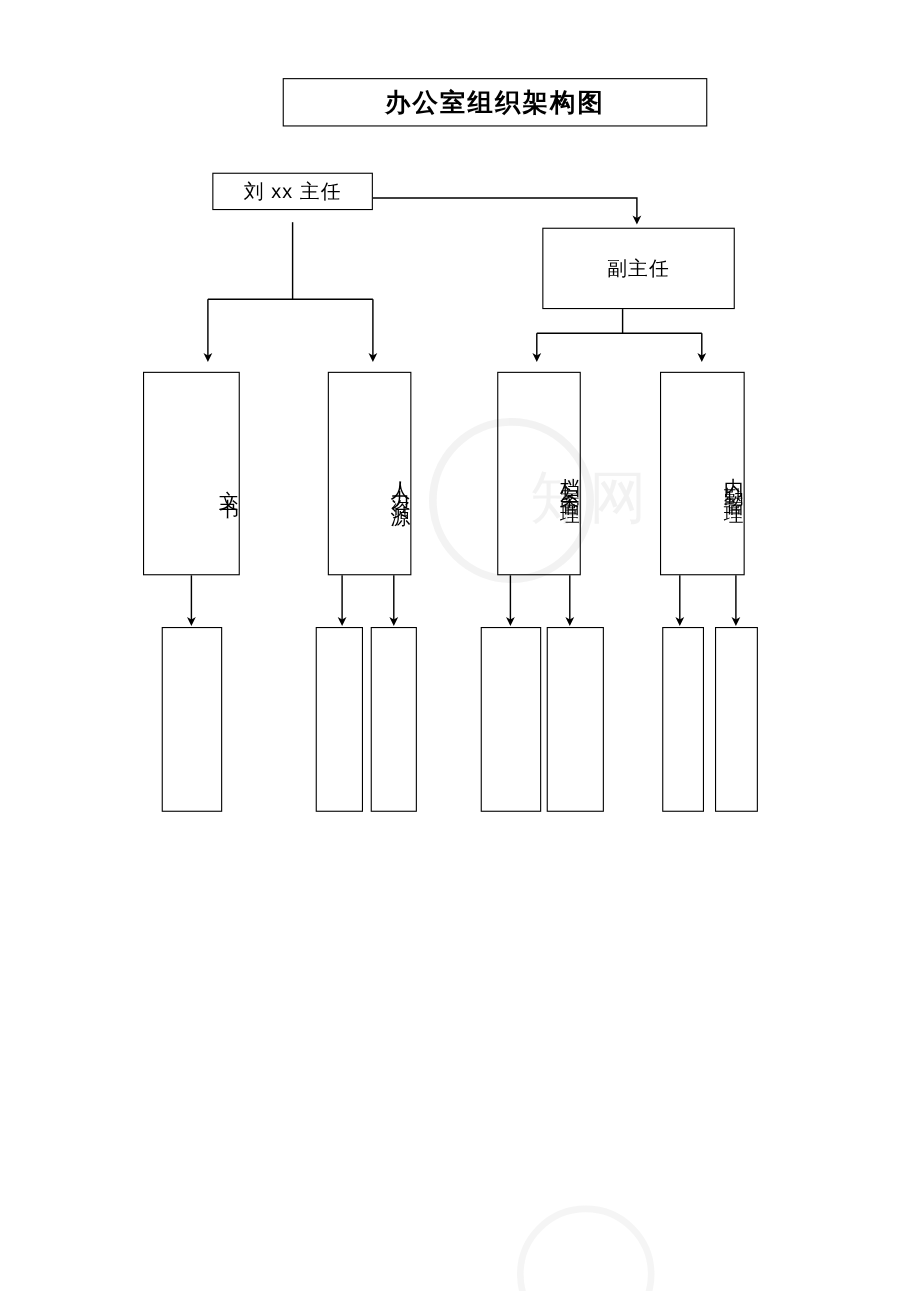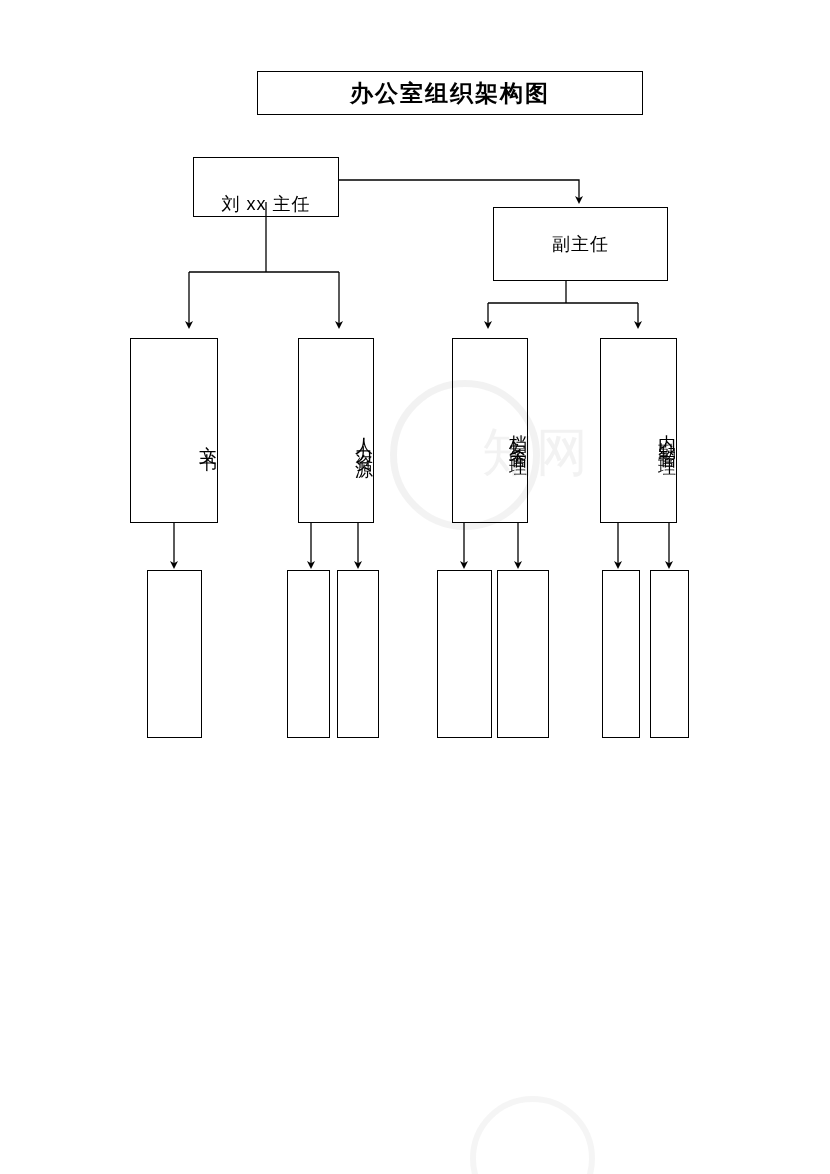--- a/index.html
+++ b/index.html
@@ -163,21 +163,21 @@
 
       <path d="M618,523 L618,565" marker-end="url(#arrow)"></path>
       <path d="M669,523 L669,565" marker-end="url(#arrow)"></path>
     </g>
   </svg>
 
   <div class="box title-box" style="left:216px; top:71px; width:386px; height:44px;margin-left:41px;">
     <span>办公室组织架构图</span>
   </div>
 
-  <div class="box node-box" style="left:193px; top:157px; width:146px; height:60px;align-items:flex-end;">
+  <div class="box node-box" style="left:193px; top:157px; width:146px; height:34px;">
     <span>刘 xx 主任</span>
   </div>
 
   <div class="box node-box" style="left:493px; top:207px; width:175px; height:74px;">
     <span>副主任</span>
   </div>
 
   <div class="box vert-box" style="left:130px; top:338px; width:88px; height:185px;">
     <span>文书</span>
   </div>

